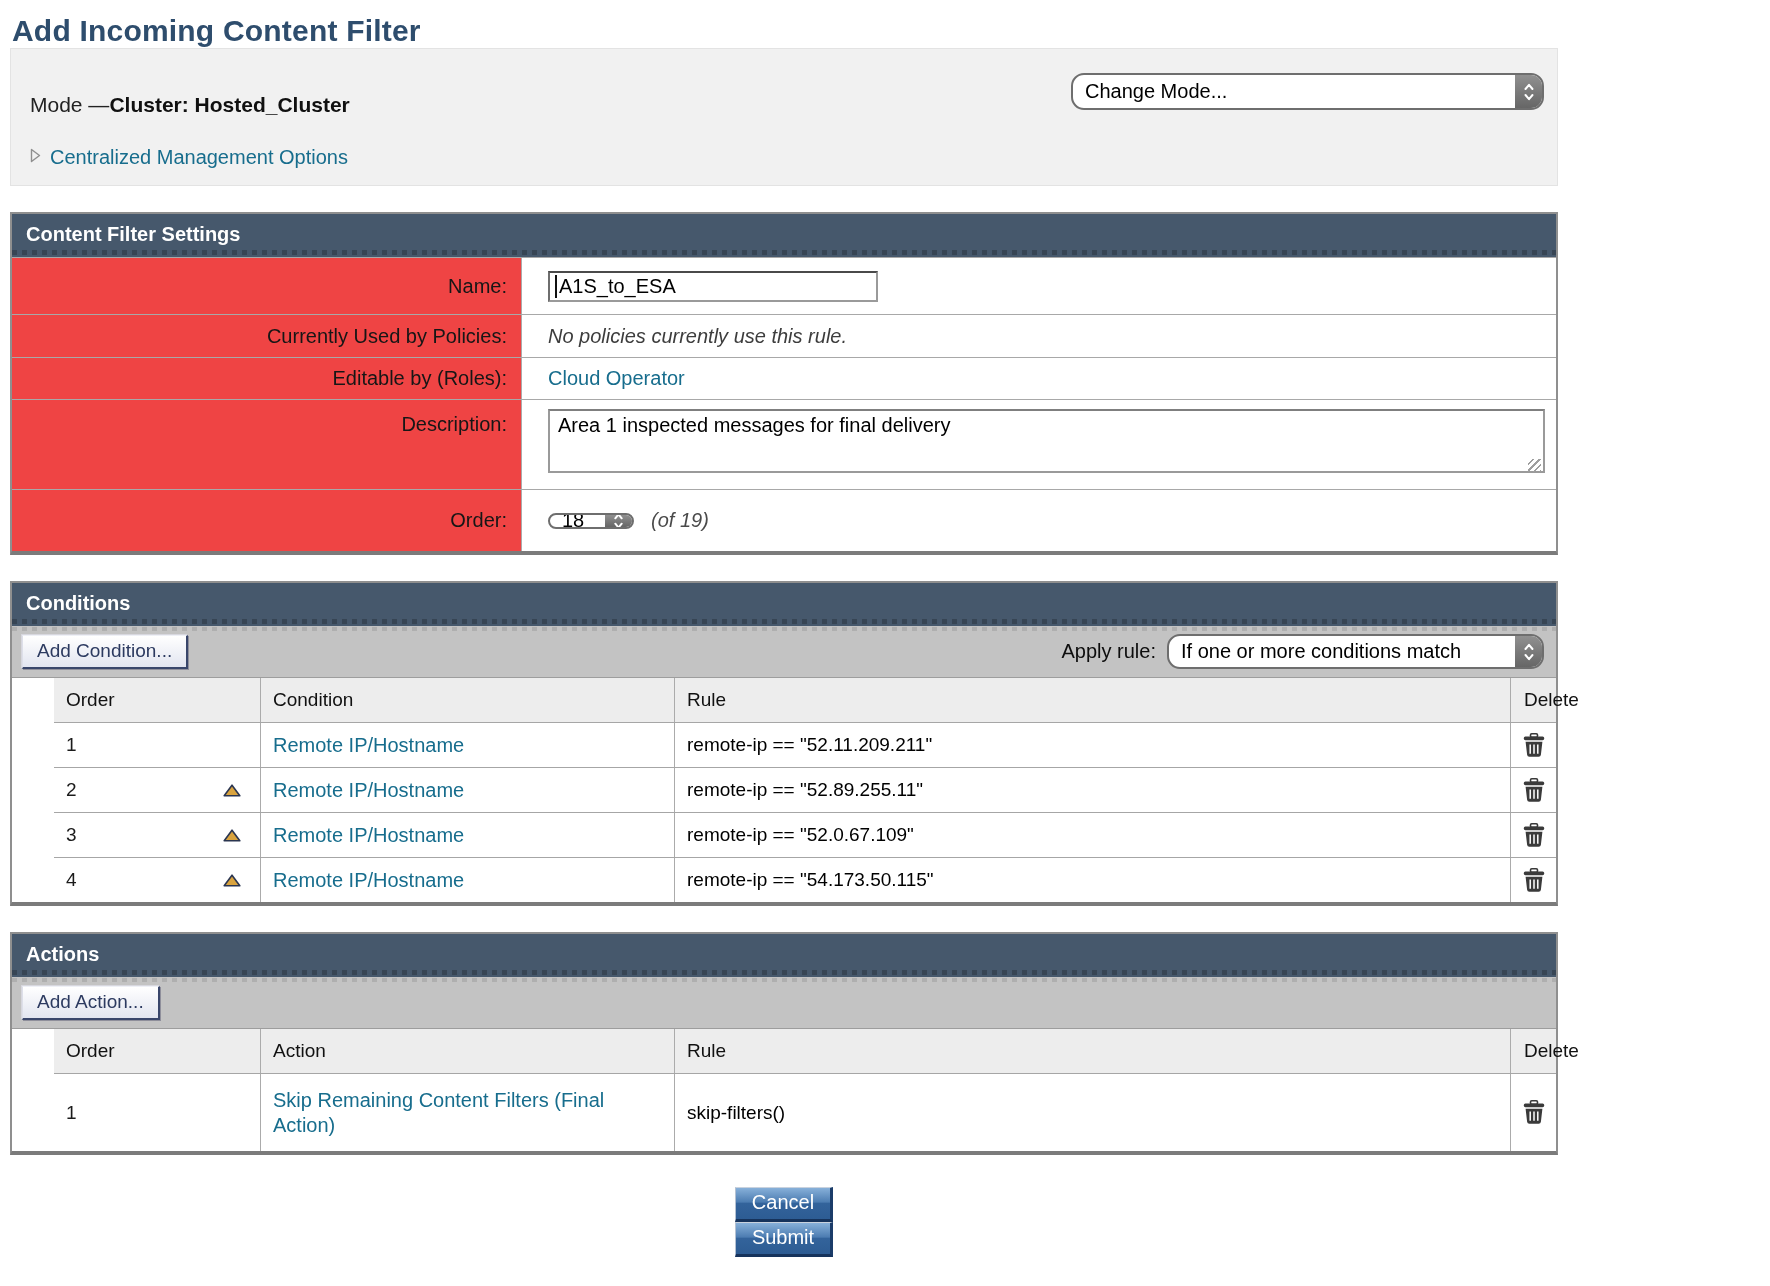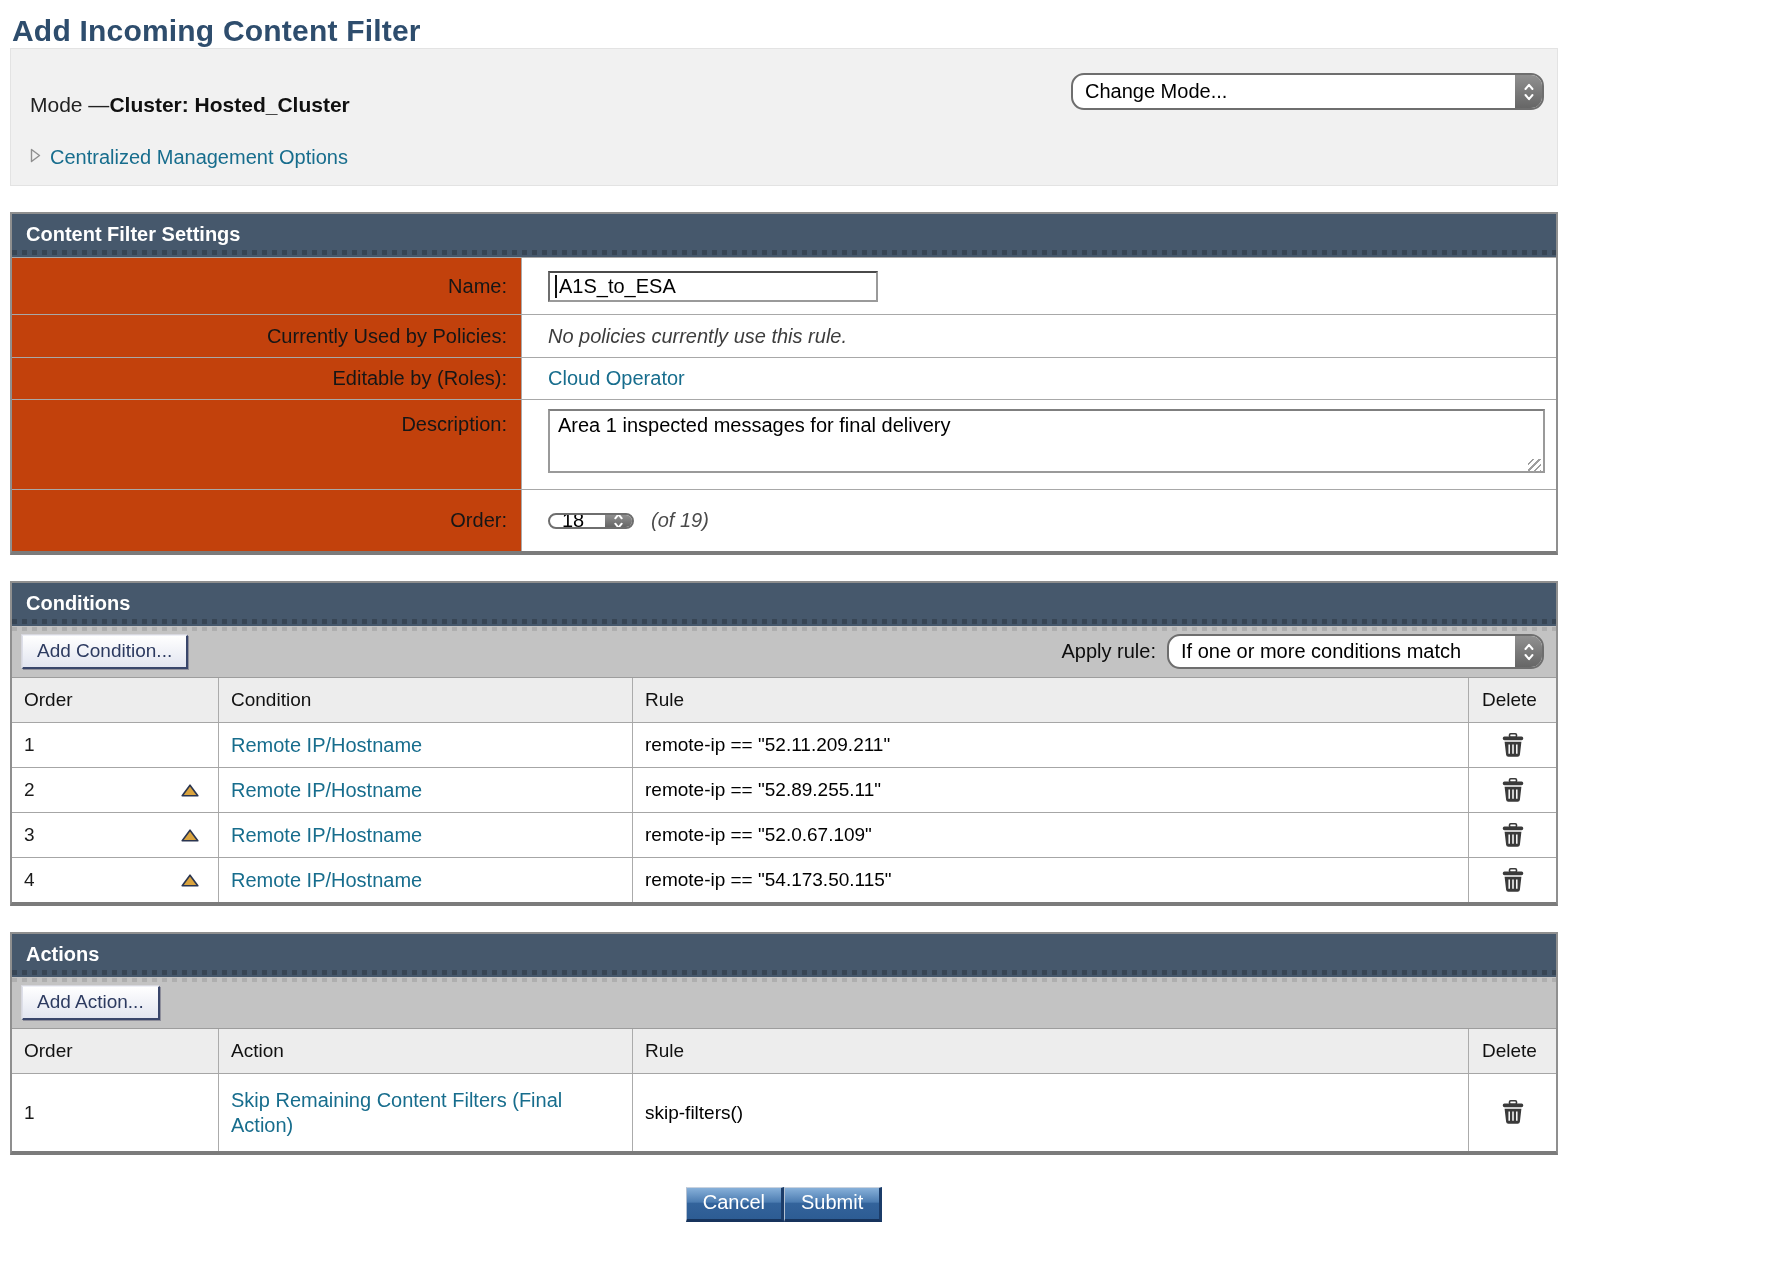--- a/index.html
+++ b/index.html
@@ -67,21 +67,21 @@
   .sec-header::after {
     content:""; position:absolute; left:0; right:0; bottom:2px; height:5px;
     background:repeating-linear-gradient(90deg, rgba(0,0,0,.22) 0 5px, transparent 5px 10px);
   }
 
   
   .form-row { display:flex; border-top:1px solid #a8a8a8; }
   .form-row:first-of-type { border-top:none; }
   .f-label {
     width:510px; flex:none;
-    background:#c2410c;
+    background:#ef4444;
     border-right:1px solid #ababab;
     display:flex; align-items:center; justify-content:flex-end;
     padding-right:14px;
     font-size:20px; color:#161616;
   }
   .f-value {
     flex:1; display:flex; align-items:center;
     padding-left:26px; font-size:20px; background:#fff;
   }
   .row-name { height:57px; }
@@ -141,21 +141,21 @@
     border-top:1px solid #eef0f6; border-left:1px solid #dddfe9;
     border-right:2px solid #39466b; border-bottom:2px solid #39466b;
     box-shadow:1px 1px 0 #8f8f9b, -1px -1px 0 #d7d7de;
     padding:4px 14px 5px; cursor:pointer;
   }
   .apply-rule { display:flex; align-items:center; gap:11px; }
   .apply-label { font-size:20px; color:#0d0d0d; }
   .apply-select { width:377px; height:35px; }
 
   
-  .tbl { width:100%; }
+  .tbl { width:100%;padding-left:42px; }
   .tbl-row {
     display:grid;
     grid-template-columns:206px 414px 836px 1fr;
     border-top:1px solid #a6a6a6;
     background:#fff;
   }
   .tbl-row.head { background:#ededed; border-top:none; }
   .tbl-row.head .cell { font-size:19px; color:#111; }
   .cell {
     display:flex; align-items:center;
@@ -171,21 +171,21 @@
   .action-link { font-size:20px; max-width:385px; line-height:1.25; display:inline-block; }
   .actions-tbl .tbl-row.data { min-height:78px; }
   .actions-tbl .cell { align-items:center; }
   .rule-text { color:#000; }
   .trash-btn { background:none; border:none; padding:0; cursor:pointer; line-height:0; }
   .uparrow-btn { background:none; border:none; padding:0; cursor:pointer; line-height:0; margin-right:9px; }
 
   
   .footer {
     margin-top:32px; margin-bottom:12px;
-    display:flex; justify-content:center; align-items:center;
+    display:flex; justify-content:space-between; align-items:center;flex-direction:column;
   }
   .btn-blue {
     font-family:"Liberation Sans", sans-serif;
     font-size:20px; color:#ffffff;
     background:linear-gradient(#87b0d9 0%, #4d7db2 45%, #33639b 50%, #2d5c93 100%);
     border-top:1px solid #c9d2de; border-left:1px solid #b4c1d2;
     border-right:3px solid #1b3c69; border-bottom:3px solid #16335c;
     padding:3px 16px 5px; cursor:pointer;
   }
 </style>

